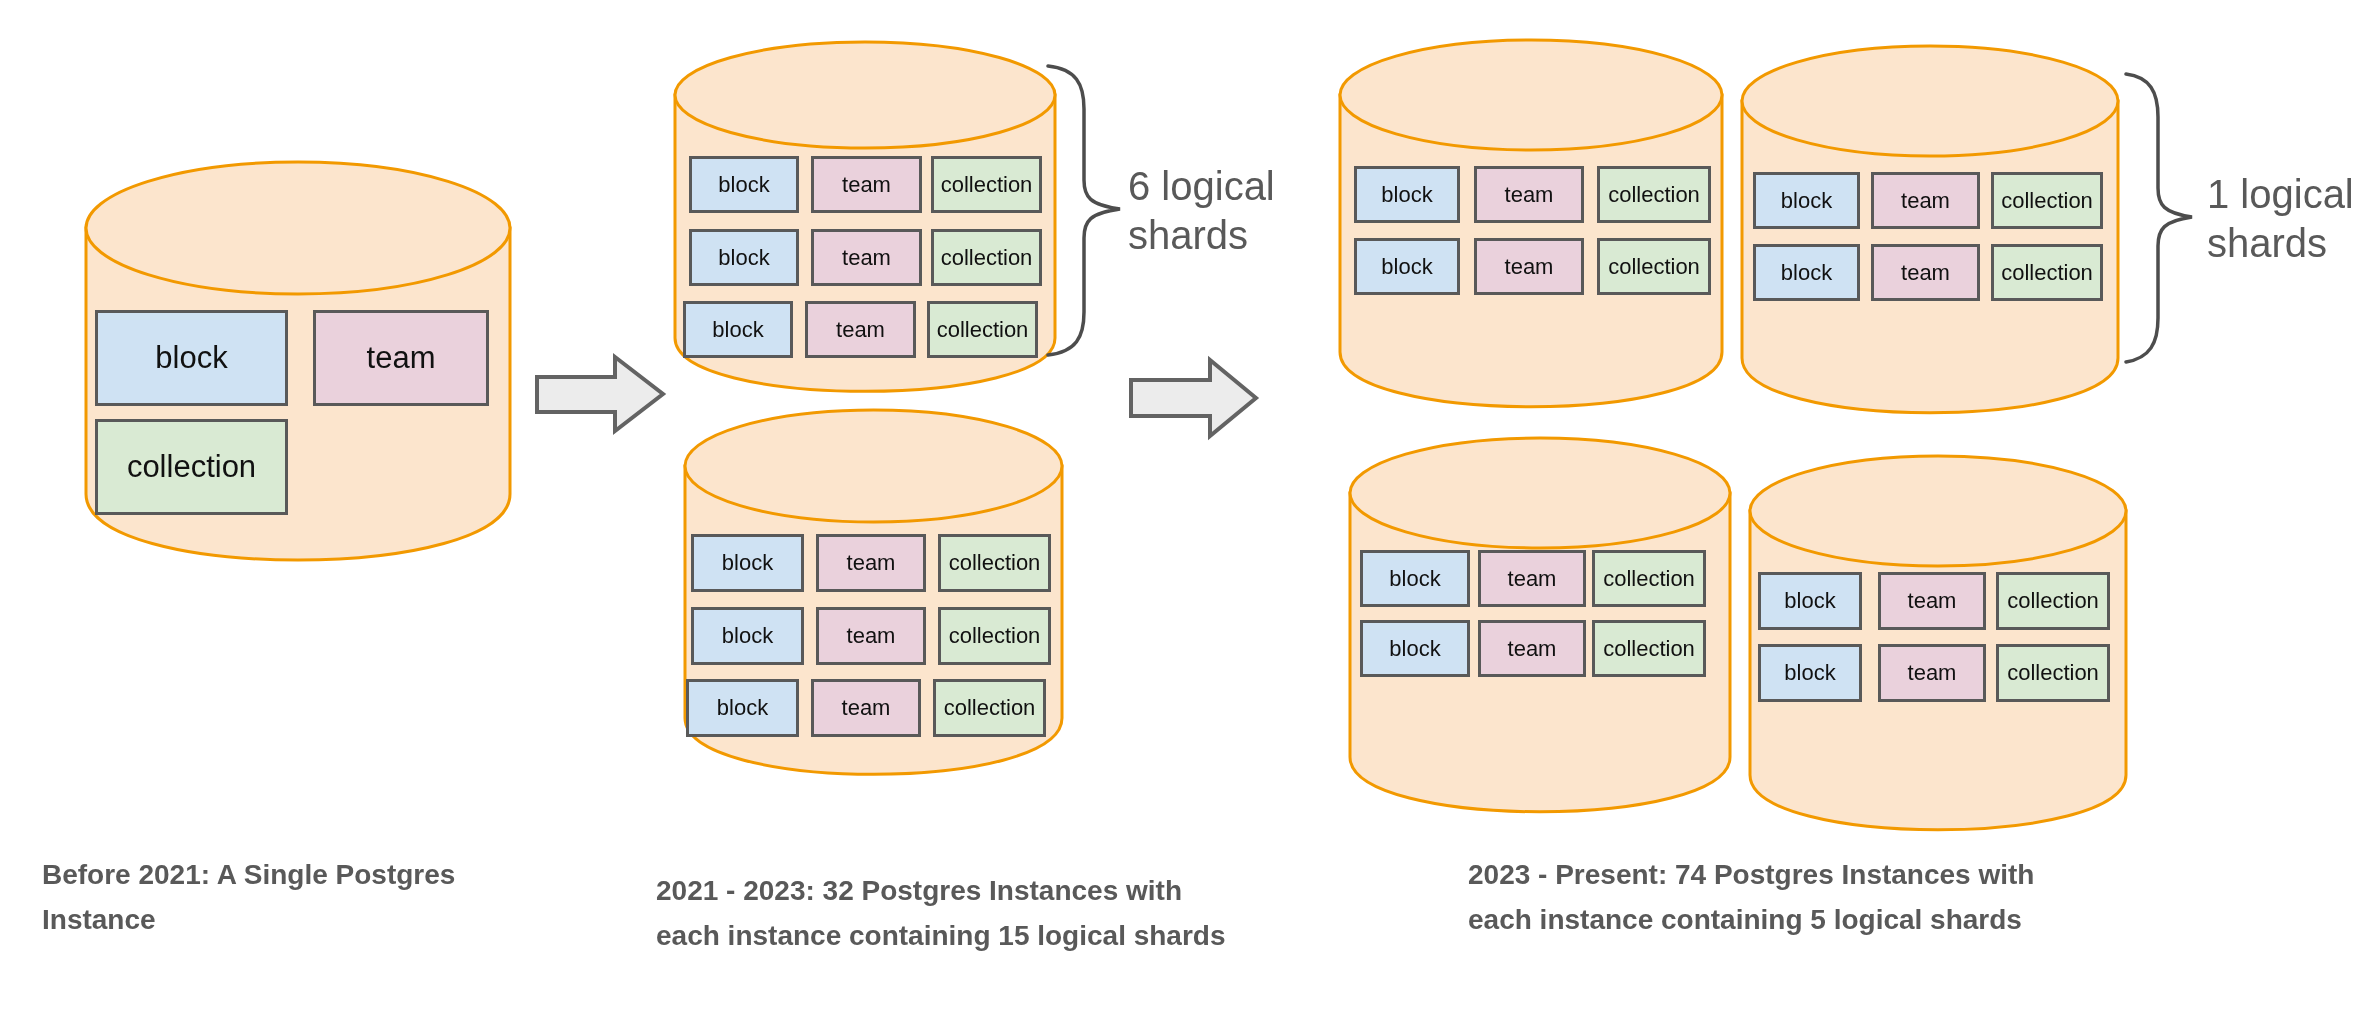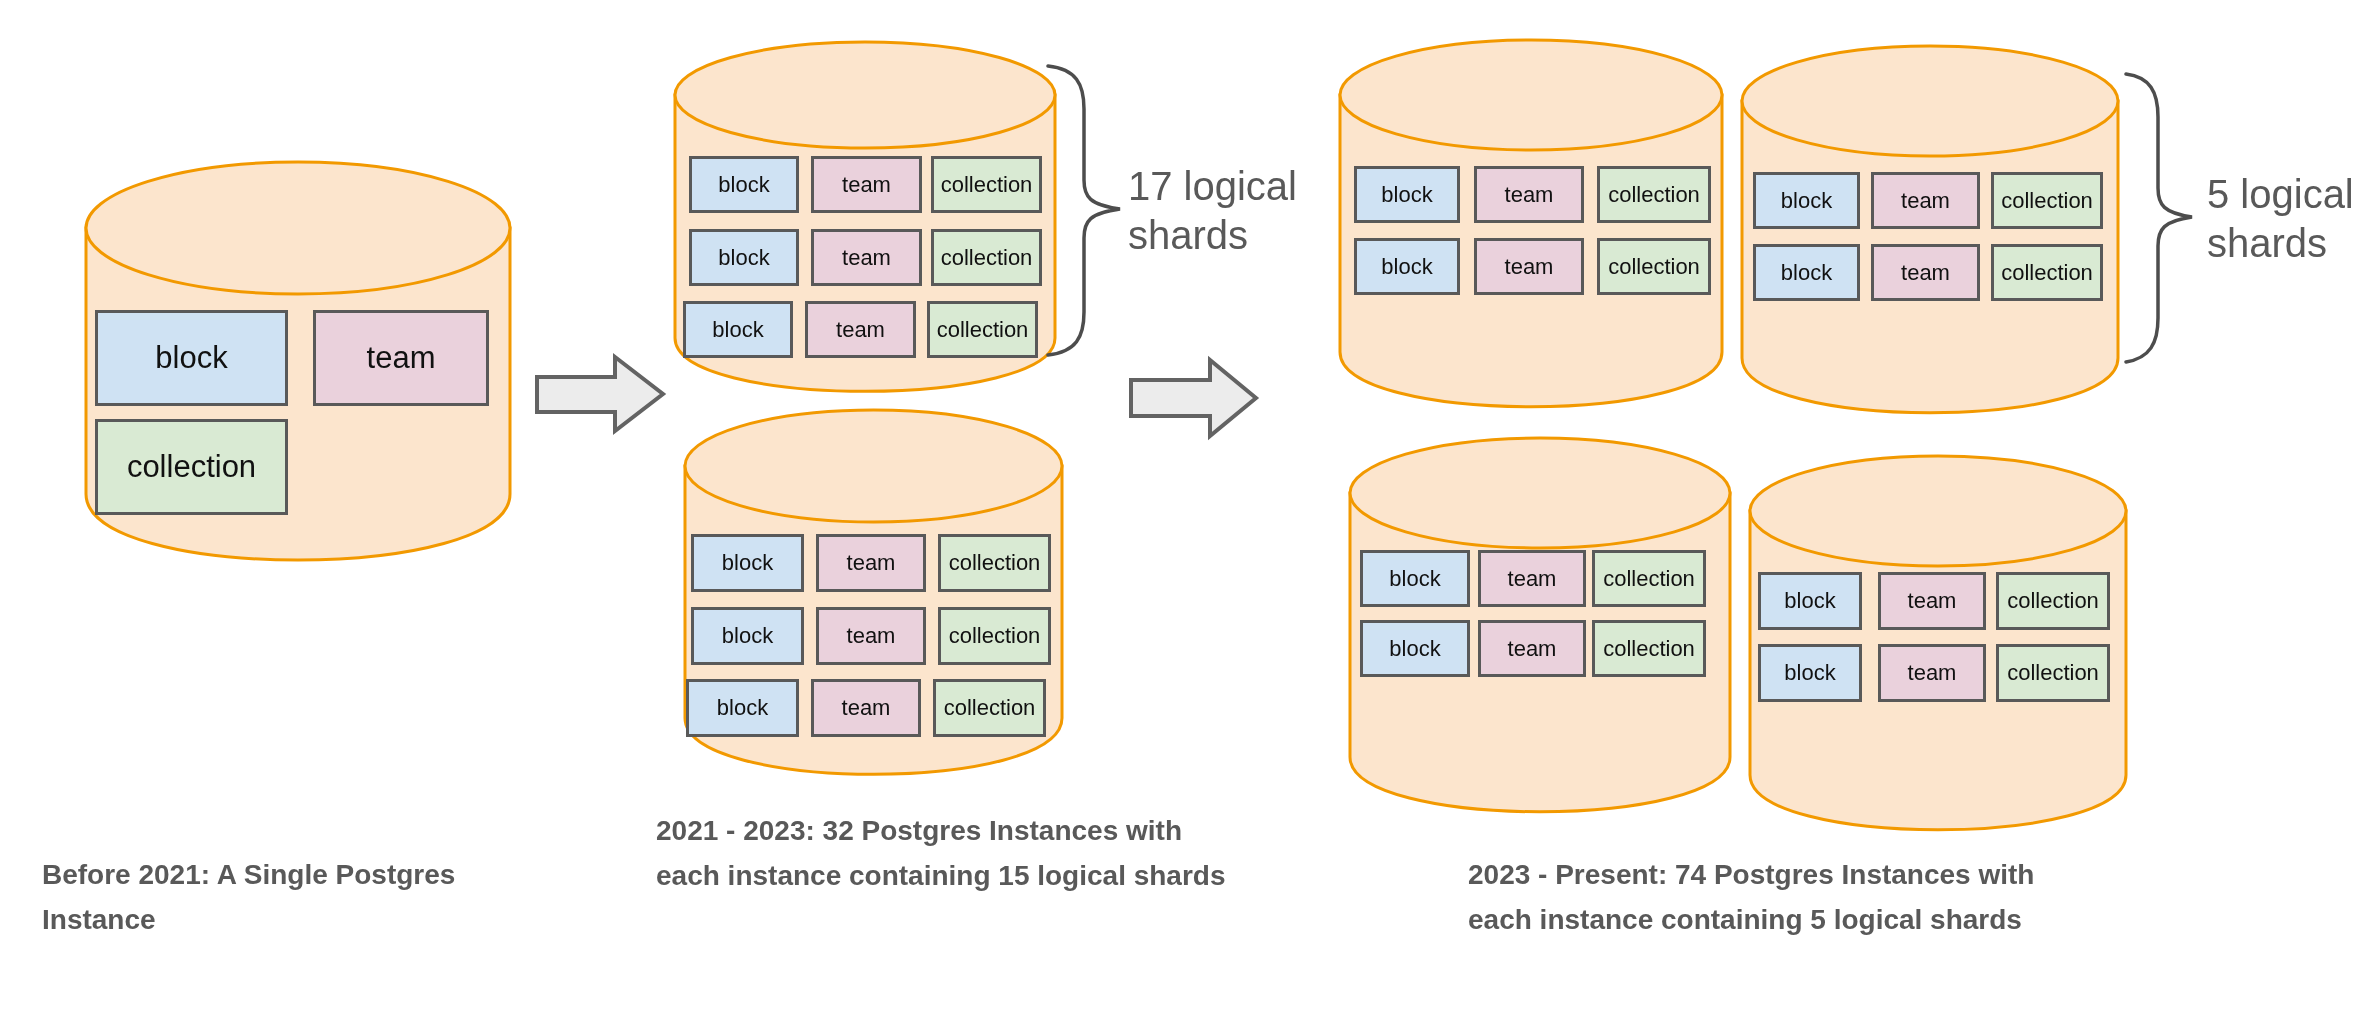--- a/index.html
+++ b/index.html
@@ -130,20 +130,20 @@
   <div class="cell t" style="left:1478px;top:620px;width:108px;height:57px">team</div>
   <div class="cell c" style="left:1592px;top:620px;width:114px;height:57px">collection</div>
 
   <div class="cell b" style="left:1758px;top:572px;width:104px;height:58px">block</div>
   <div class="cell t" style="left:1878px;top:572px;width:108px;height:58px">team</div>
   <div class="cell c" style="left:1996px;top:572px;width:114px;height:58px">collection</div>
   <div class="cell b" style="left:1758px;top:644px;width:104px;height:58px">block</div>
   <div class="cell t" style="left:1878px;top:644px;width:108px;height:58px">team</div>
   <div class="cell c" style="left:1996px;top:644px;width:114px;height:58px">collection</div>
 
-  <div class="note" style="left:1128px;top:162px;width:190px">17 logical shards</div>
-  <div class="note" style="left:2207px;top:170px;width:165px">5 logical shards</div>
+  <div class="note" style="left:1128px;top:162px;width:190px">6 logical shards</div>
+  <div class="note" style="left:2207px;top:170px;width:165px">1 logical shards</div>
 
   <div class="caption" style="left:42px;top:852px;width:440px">Before 2021: A Single Postgres Instance</div>
-  <div class="caption" style="left:656px;top:808px;width:575px">2021 - 2023: 32 Postgres Instances with each instance containing 15 logical shards</div>
+  <div class="caption" style="left:656px;top:868px;width:575px">2021 - 2023: 32 Postgres Instances with each instance containing 15 logical shards</div>
   <div class="caption" style="left:1468px;top:852px;width:590px">2023 - Present: 74 Postgres Instances with each instance containing 5 logical shards</div>
 
 </div>
 
 </body></html>

